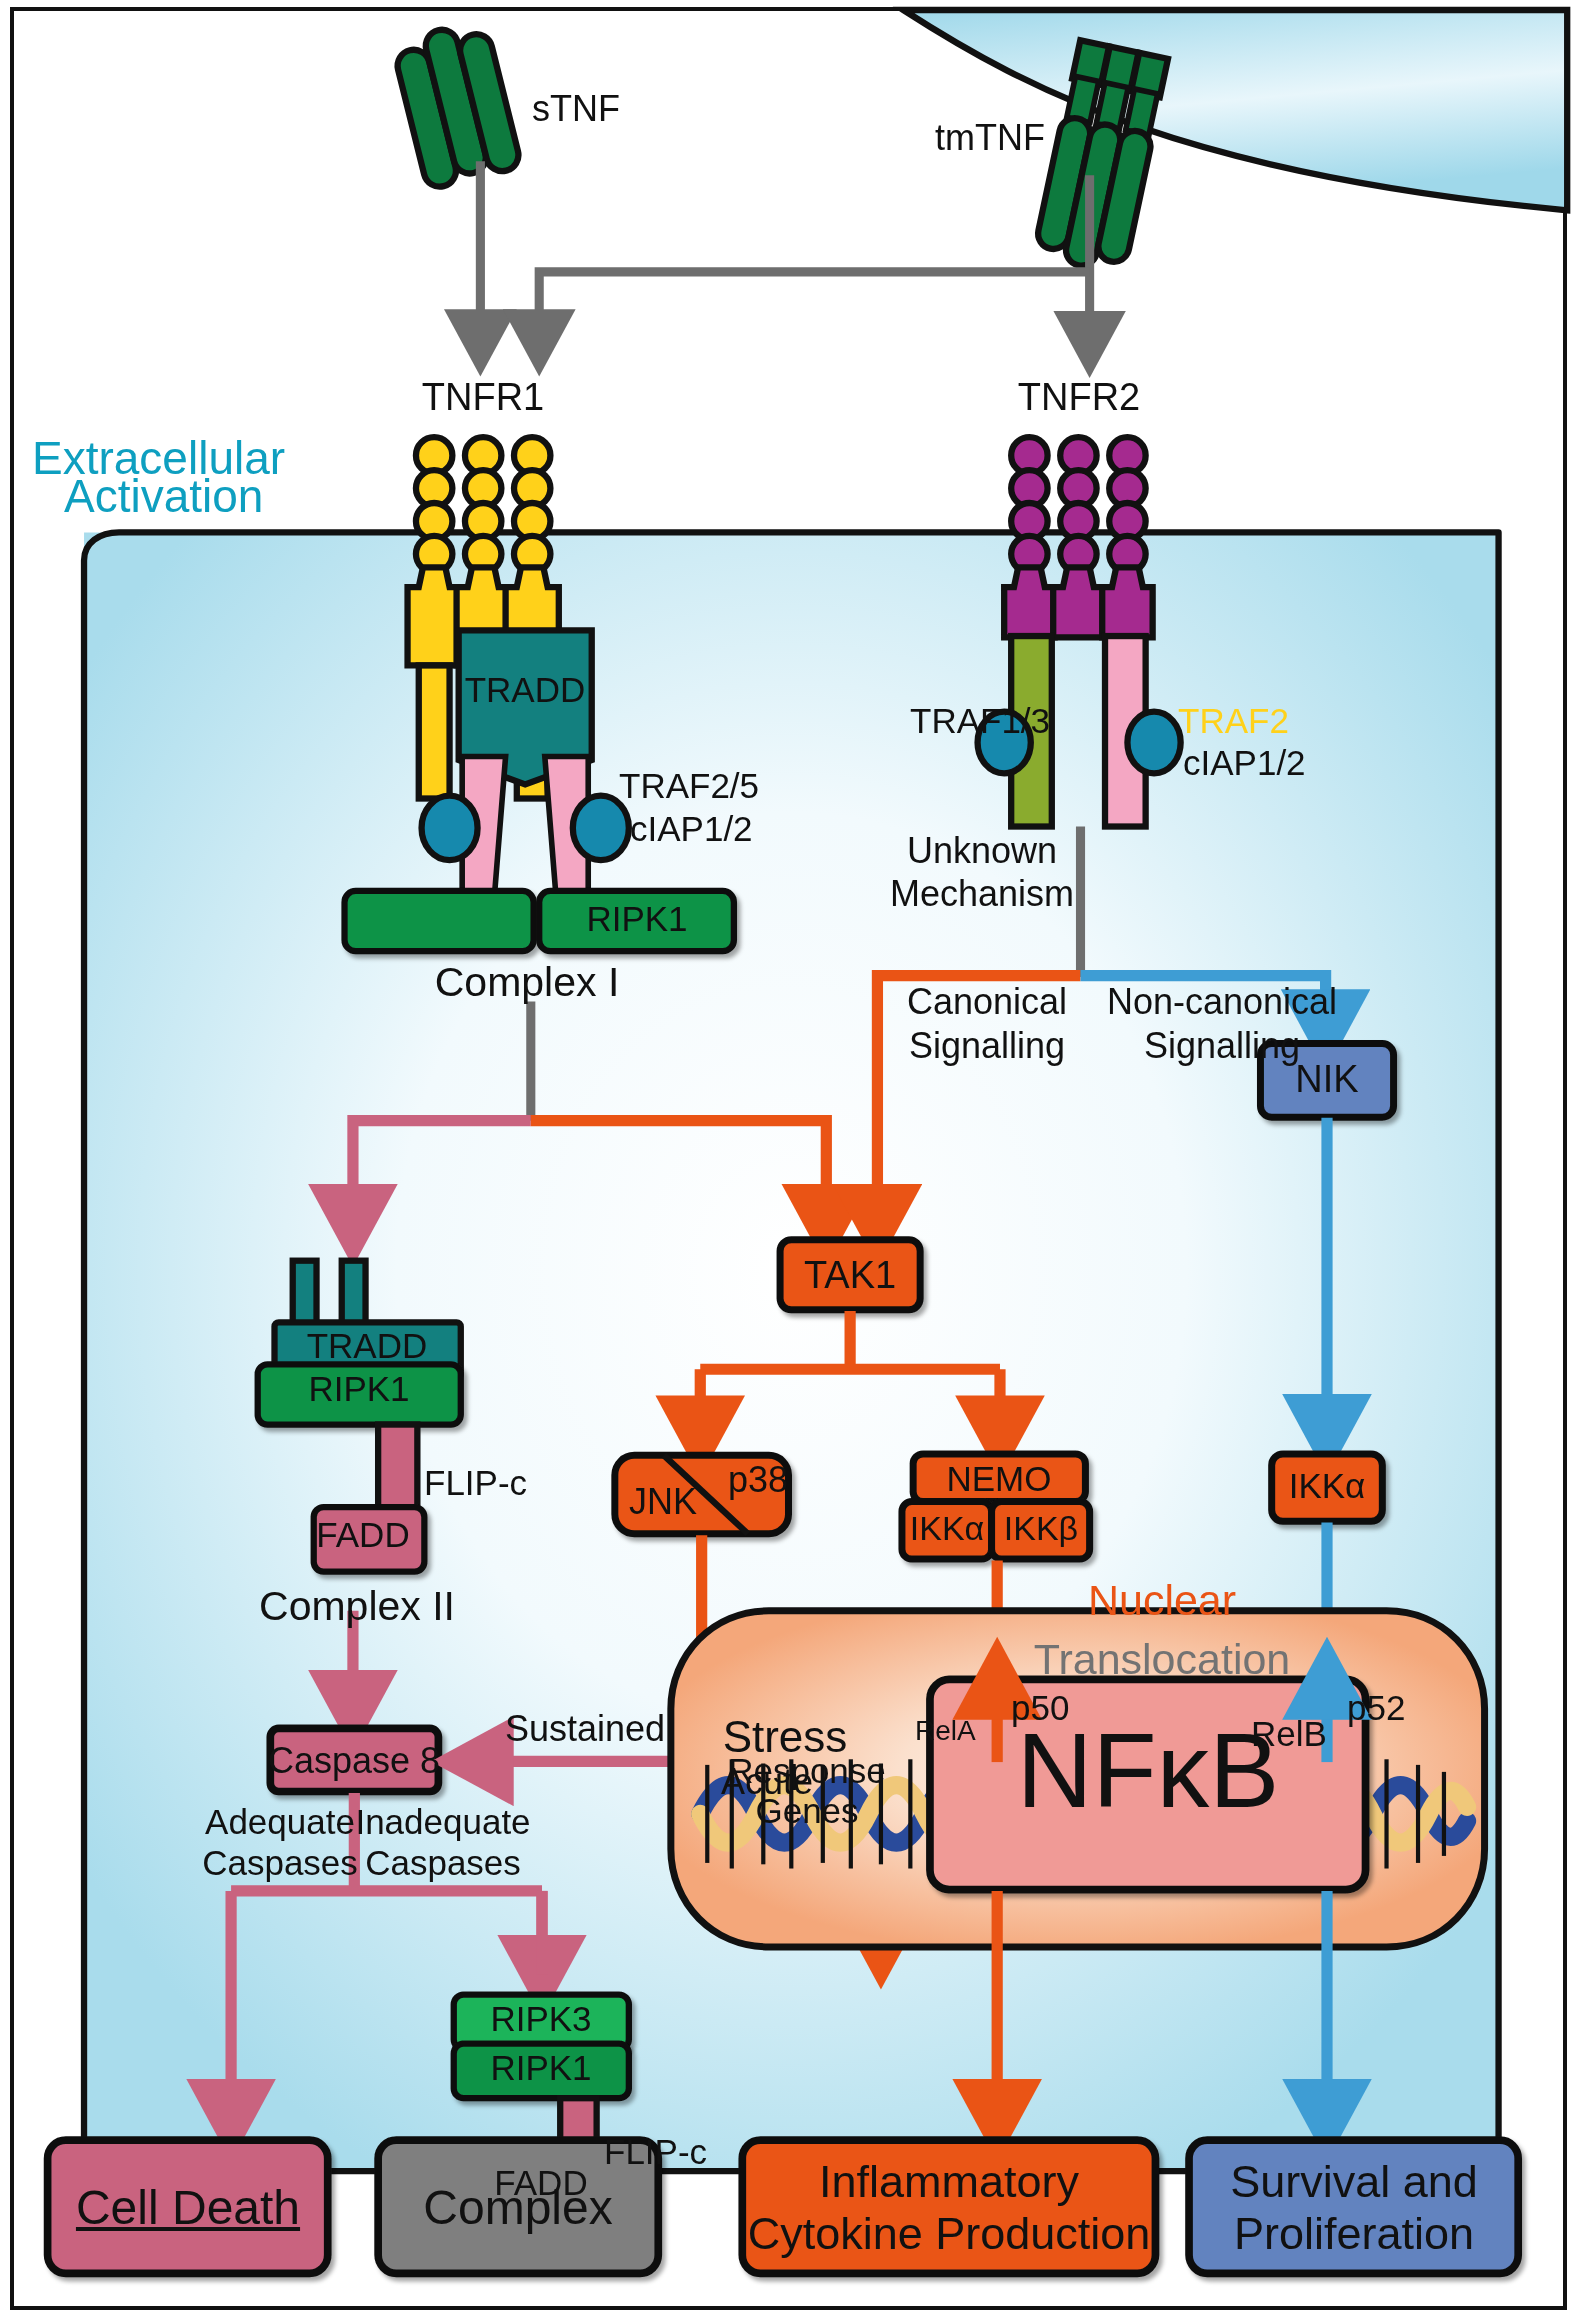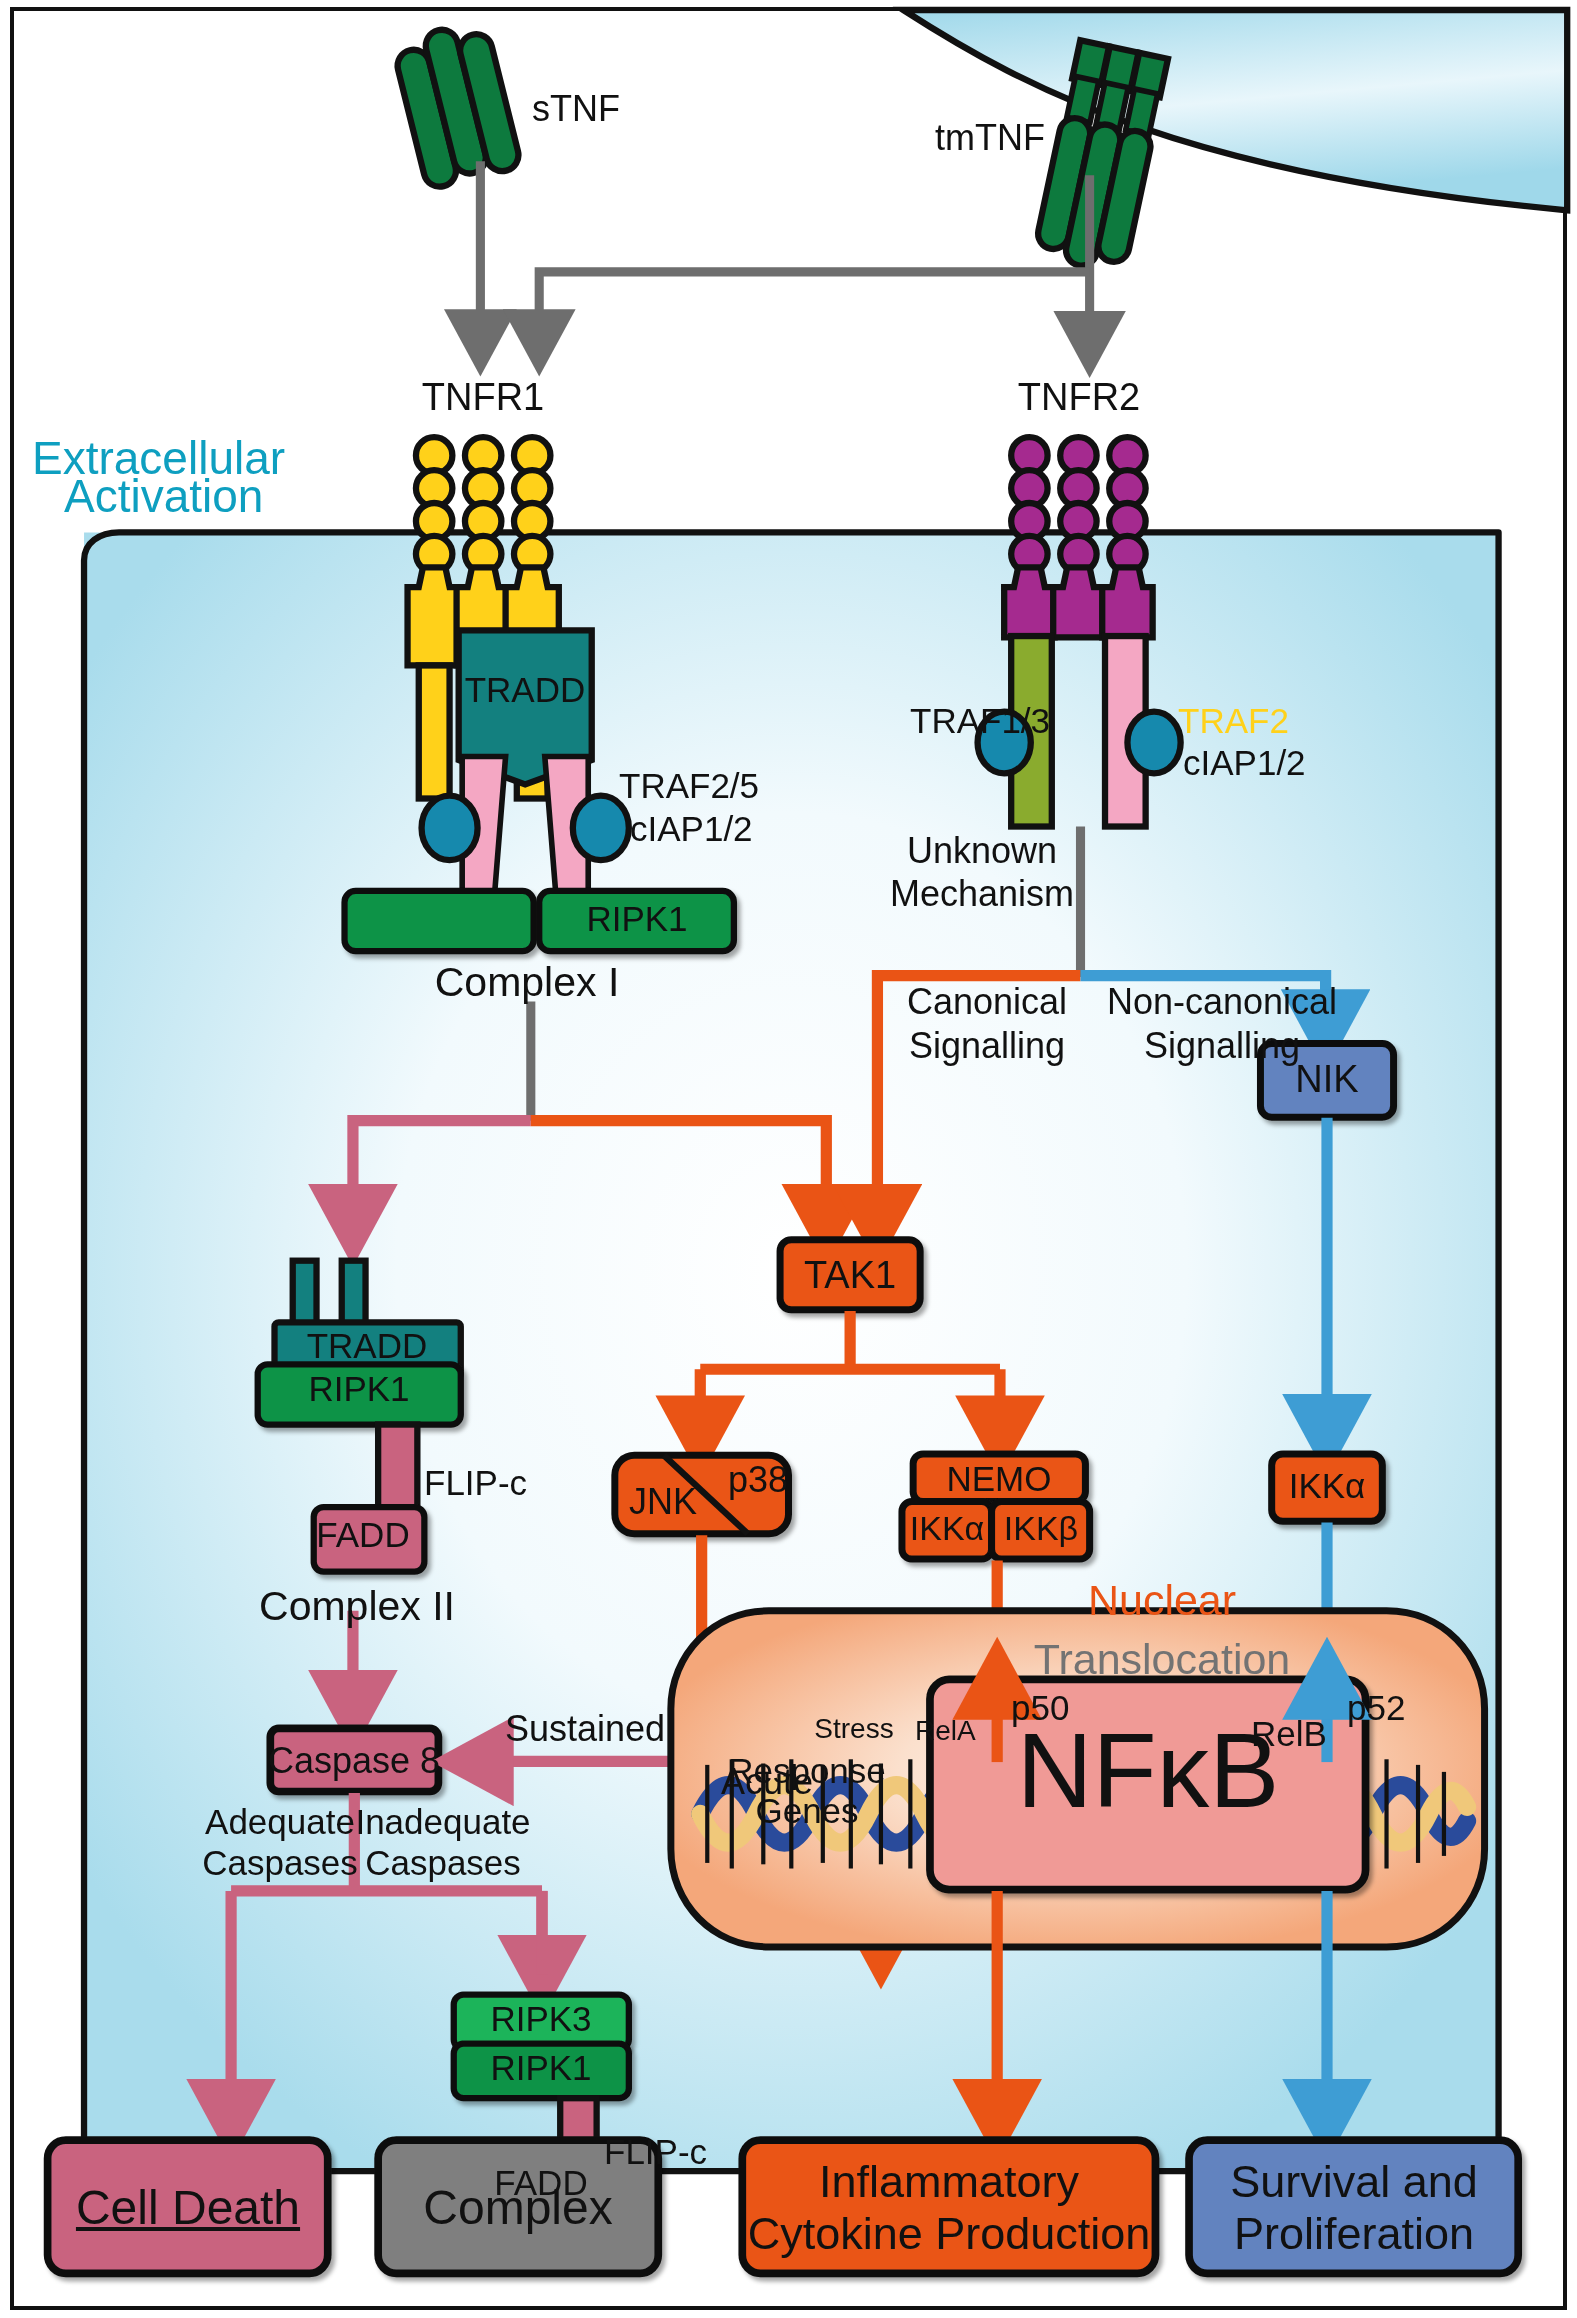--- a/index.html
+++ b/index.html
@@ -408,21 +408,21 @@
   <div class="txt center" style="left:443px;top:1845px;font-size:35px;">Caspases</div>
 
   <div class="txt center" style="left:541px;top:2001px;font-size:35px;">RIPK3</div>
   <div class="txt center" style="left:541px;top:2050px;font-size:35px;">RIPK1</div>
   <div class="txt" style="left:604px;top:2134px;font-size:35px;">FLIP-c</div>
   <div class="txt center" style="left:541px;top:2165px;font-size:35px;">FADD</div>
 
   <div class="txt center" style="left:1162px;top:1578px;font-size:43px;color:#ea5415;">Nuclear</div>
   <div class="txt center" style="left:1162px;top:1625px;font-size:43px;color:#737373;margin-top:12px;">Translocation</div>
 
-  <div class="txt center" style="left:854px;top:1714px;font-size:28px;">Stress</div>
+  <div class="txt center" style="left:785px;top:1714px;font-size:44px;">Stress</div>
   <div class="txt center" style="left:807px;top:1753px;font-size:35px;">Response</div>
   <div class="txt center" style="left:807px;top:1793px;font-size:35px;">Genes</div>
 
   <div class="txt center" style="left:1148px;top:1716px;font-size:105px;">NFκB</div>
 
   <div class="txt center" style="left:188px;top:2183px;font-size:48px;text-decoration:underline;">Cell Death</div>
   <div class="txt center" style="left:518px;top:2183px;font-size:48px;">Complex</div>
   <div class="txt center" style="left:949px;top:2158px;font-size:45px;">Inflammatory</div>
   <div class="txt center" style="left:949px;top:2210px;font-size:45px;">Cytokine Production</div>
   <div class="txt center" style="left:1354px;top:2158px;font-size:45px;">Survival and</div>

